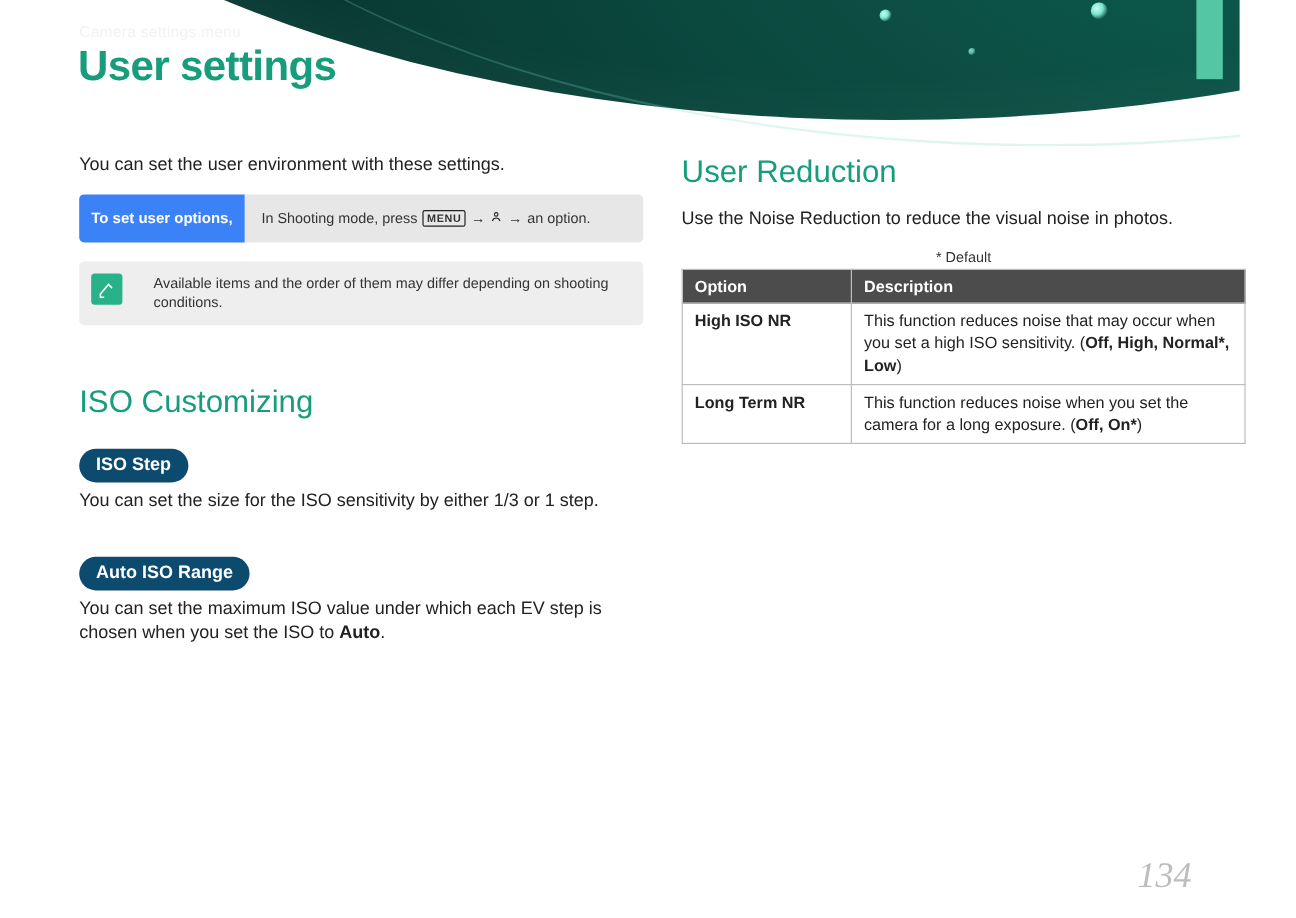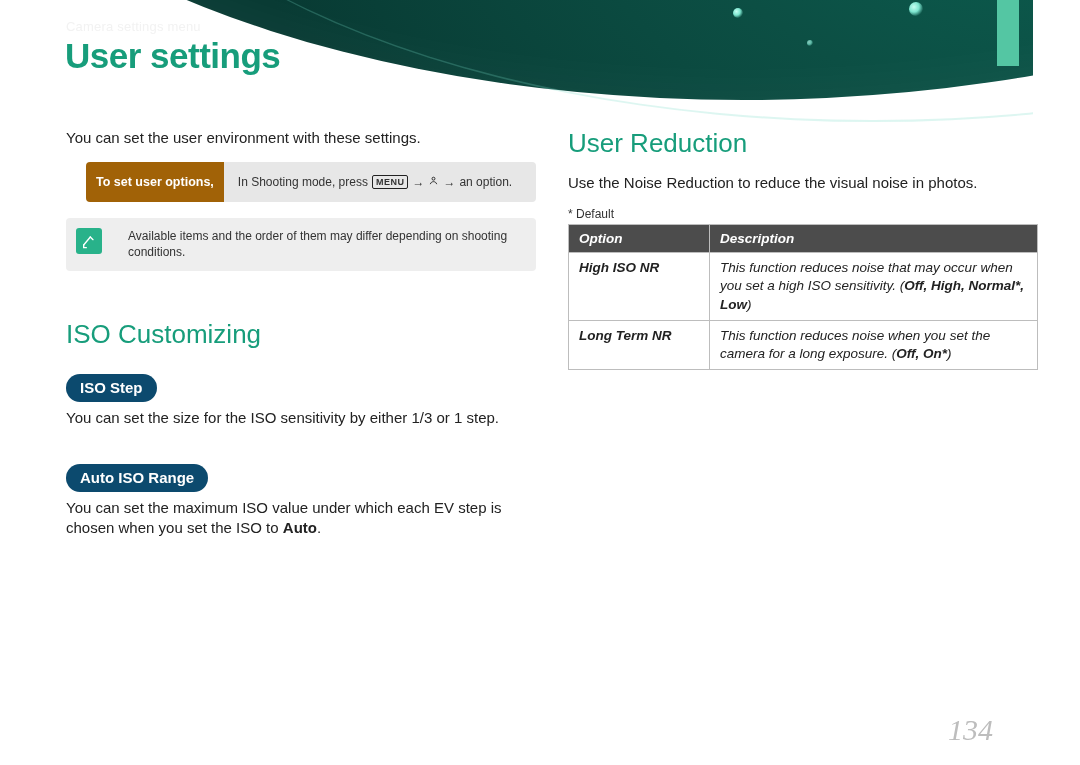--- a/index.html
+++ b/index.html
@@ -95,30 +95,29 @@
     line-height: 1.35;
     color: #222;
   }
 
   
   .callout-row {
     display: flex;
     margin: 6px 0 16px 0;
   }
   .callout-orange {
-    background: #a16207;
+    background: #3b82f6;
     color: #fff;
     font-size: 12.5px;
     font-weight: 600;
     padding: 13px 10px;
     border-radius: 4px 0 0 4px;
     display: flex;
     align-items: center;
     white-space: nowrap;
-    margin-left: 20px;
   }
   .callout-grey {
     flex: 1;
     background: #e7e7e7;
     color: #333;
     font-size: 12px;
     padding: 13px 14px;
     border-radius: 0 4px 4px 0;
     display: flex;
     align-items: center;
@@ -178,30 +177,29 @@
     color: #fff;
     font-size: 15px;
     font-weight: 600;
     padding: 5px 14px 6px;
     border-radius: 14px;
     margin: 10px 0 6px 0;
   }
 
   
   .default-note {
-    text-align: left;
+    text-align: center;
     font-size: 12px;
     color: #333;
     margin: 0 0 3px 0;
   }
   table.opts {
     width: 100%;
     border-collapse: collapse;
     font-size: 13.5px;
-    font-style: italic;
   }
   table.opts th {
     background: #4c4c4c;
     color: #fff;
     text-align: left;
     font-weight: 600;
     padding: 6px 10px;
     border: 1px solid #bdbdbd;
   }
   table.opts td {

